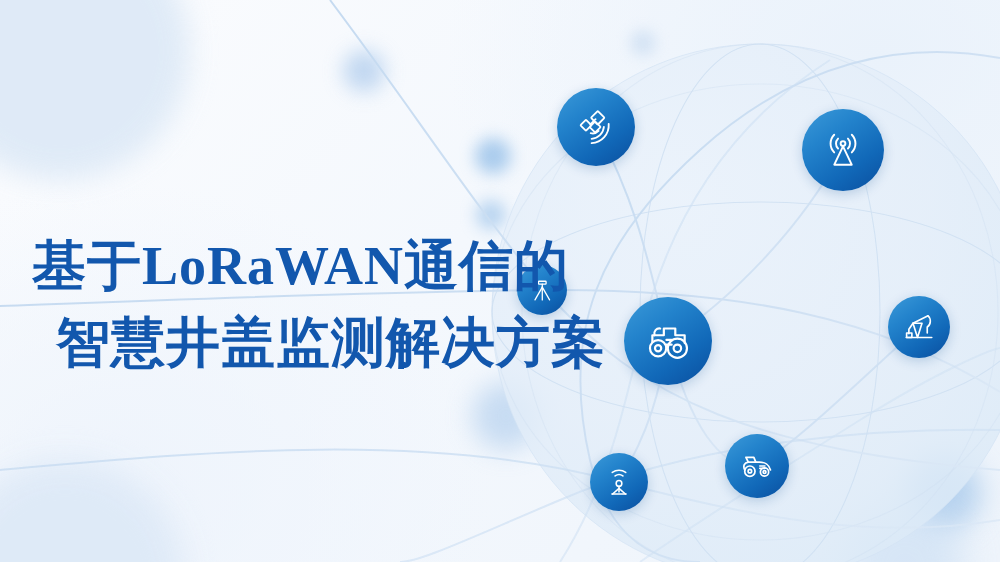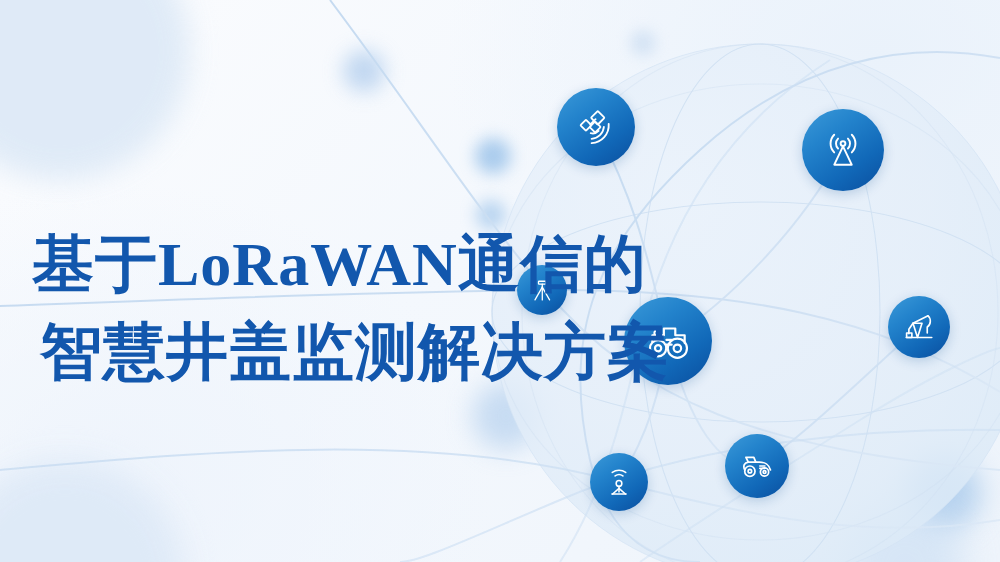--- a/index.html
+++ b/index.html
@@ -25,28 +25,28 @@
   .b6{left:476px;top:200px;width:30px;height:30px;background:#7fb2e4;filter:blur(8px);opacity:.5;}
   .b7{left:905px;top:455px;width:76px;height:76px;background:#7eb0e2;filter:blur(14px);opacity:.5;}
   .b8{left:845px;top:505px;width:120px;height:120px;background:#cde0f4;filter:blur(18px);opacity:.7;}
   .b9{left:630px;top:30px;width:26px;height:26px;background:#cfe0f3;filter:blur(7px);opacity:.8;}
 
   
   .layer{position:absolute;left:0;top:0;width:1000px;height:562px;}
 
   
   #title{
-    position:absolute;left:32px;top:220px;
+    position:absolute;left:32px;top:228px;
     z-index:40;line-height:1.42;
-    color:#1257ad;font-size:62px;letter-spacing:1px;
+    color:#1257ad;font-size:54px;letter-spacing:1px;
     font-family:"Liberation Serif","DejaVu Serif",serif;
     font-weight:700;white-space:nowrap;
   }
   #title .tl{display:block;}
-  #title .tl2{margin-left:8px;}
+  #title .tl2{margin-left:24px;}
 
   
   .node{
     position:absolute;border-radius:50%;z-index:30;
     background:linear-gradient(145deg,#3c9ad9 0%,#2383cc 32%,#1168b8 68%,#0a4e9e 100%);
     box-shadow:0 3px 12px rgba(18,80,150,.22);
     display:flex;align-items:center;justify-content:center;
   }
   .node svg{display:block;}
   .node svg *{fill:none;stroke:#ffffff;stroke-linecap:round;stroke-linejoin:round;}

